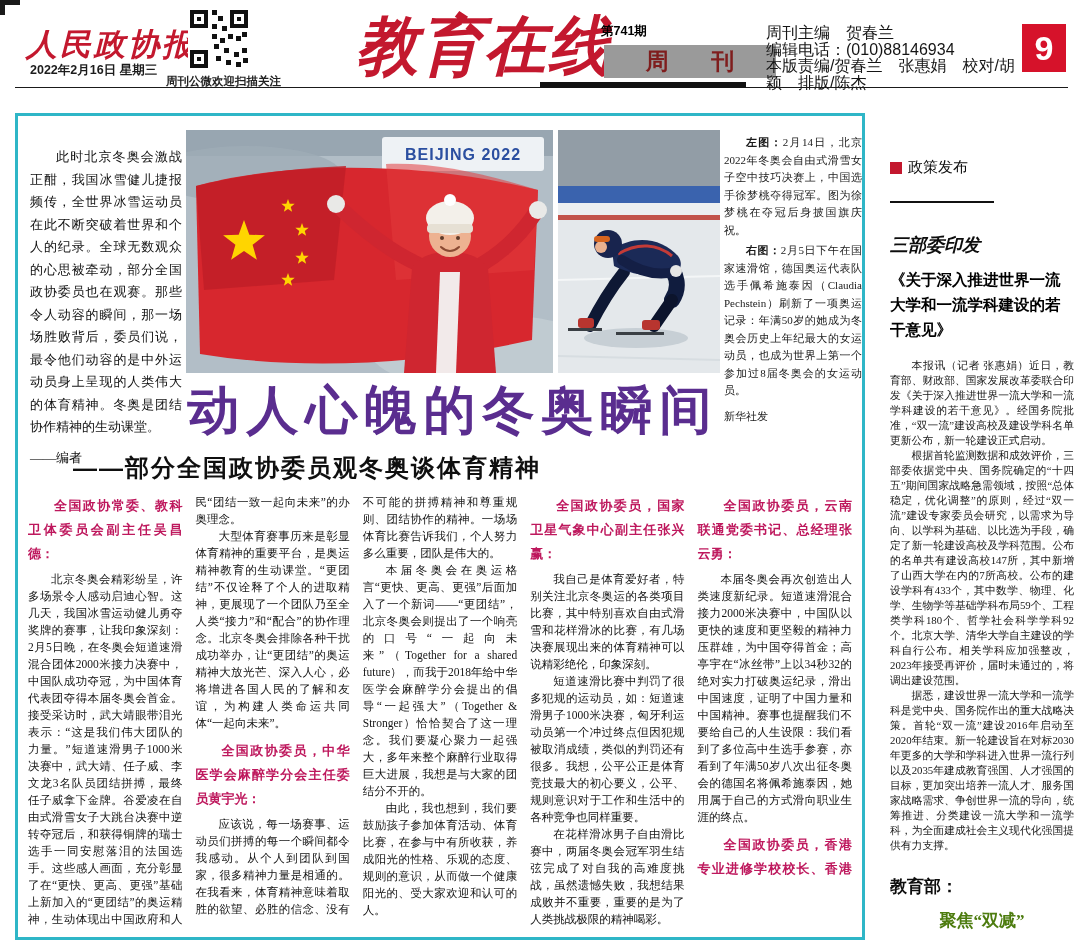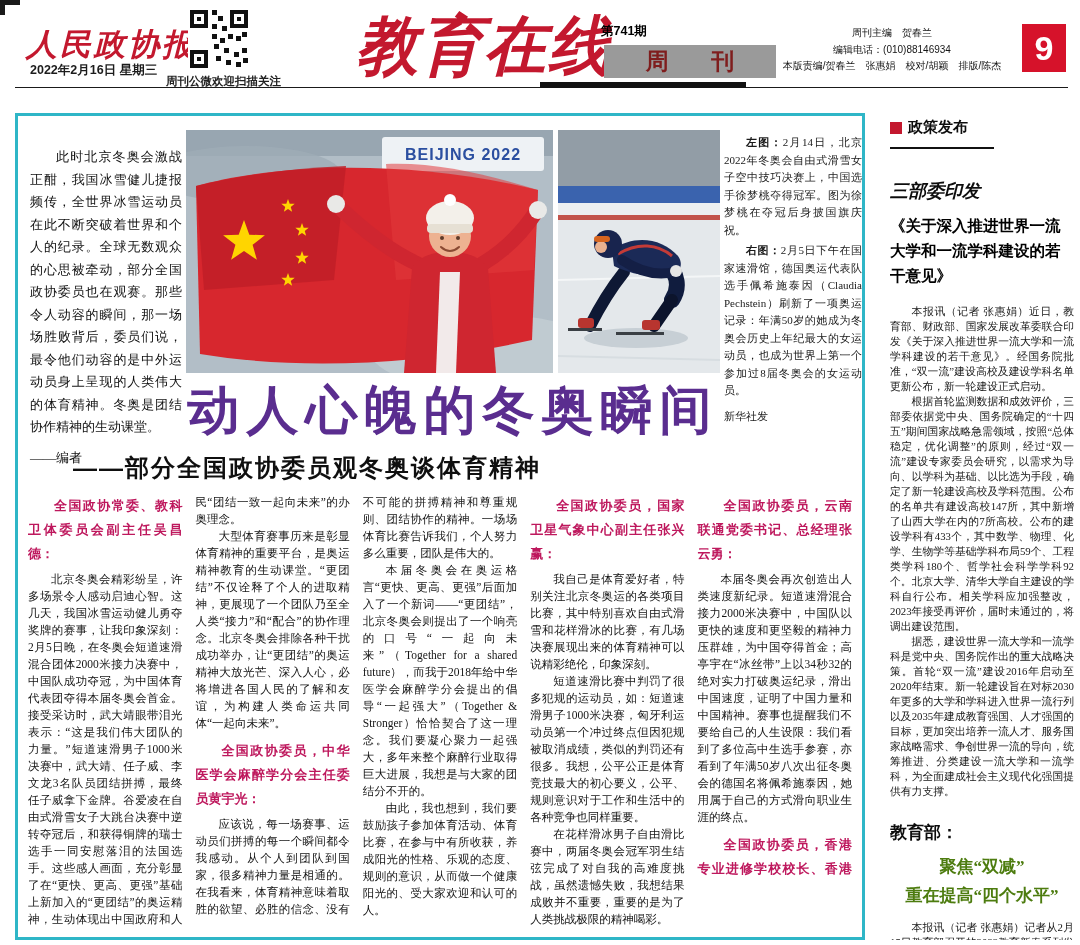--- a/index.html
+++ b/index.html
@@ -12,21 +12,21 @@
   .mark-v { position:absolute; left:0; top:0; width:5px; height:15px; background:#1a1a1a; }
 
   
   .paper-name { position:absolute; left:26px; top:24px; font-size:31px; font-weight:bold; font-style:italic; color:#c3182e; letter-spacing:3px; }
   .paper-date { position:absolute; left:30px; top:62px; font-size:12.5px; font-weight:bold; color:#1c1c1c; font-family:"Liberation Sans",sans-serif; }
   .qr { position:absolute; left:188px; top:8px; }
   .qr-caption { position:absolute; left:166px; top:74px; font-size:11.5px; font-weight:bold; color:#222; font-family:"Liberation Sans",sans-serif; }
   .masthead { position:absolute; left:356px; top:4px; font-size:62px; font-weight:bold; font-style:italic; color:#c3182e; letter-spacing:2px; transform:scaleY(1.04); }
   .issue-no { position:absolute; left:601px; top:23px; font-size:12.5px; font-weight:bold; font-family:"Liberation Sans",sans-serif; }
   .weekly-box { position:absolute; left:604px; top:45px; width:172px; height:33px; background:#9a9a9a; color:#7f1d1d; font-family:"Liberation Sans",sans-serif; font-size:23px; font-weight:bold; line-height:33px; text-align:center; letter-spacing:18px; text-indent:18px; }
-  .staff { position:absolute; left:766px; top:25px; width:252px; font-size:10px; line-height:16.5px; color:#151515; font-family:"Liberation Sans",sans-serif;text-align:center; }
+  .staff { position:absolute; left:766px; top:25px; width:252px; font-size:16px; line-height:16.5px; color:#151515; font-family:"Liberation Sans",sans-serif; }
   .page-badge { position:absolute; left:1022px; top:24px; width:44px; height:48px; background:#d6122a; color:#fff; font-family:"Liberation Sans",sans-serif; font-size:34px; font-weight:bold; text-align:center; line-height:48px; }
   .header-rule { position:absolute; left:15px; top:87px; width:1053px; height:1px; background:#1a1a1a; }
   .header-rule-thick { position:absolute; left:540px; top:82px; width:206px; height:6px; background:#111; }
 
   
   .feature { position:absolute; left:15px; top:113px; width:850px; height:827px; border:3px solid #2fb6c7; background:#fff; }
   .note { position:absolute; left:12px; top:30px; width:152px; font-size:13px; line-height:22.5px; text-align:justify; color:#111; }
   .note .txt { text-indent:2em; }
   .note .sign { text-align:left; margin-top:8px; }
   .photo1 { position:absolute; left:168px; top:14px; }
@@ -36,21 +36,21 @@
   .captions .credit { text-indent:0; margin-top:8px; }
   .headline { position:absolute; left:140px; top:260px; width:590px; text-align:center; font-family:"Liberation Sans",sans-serif; font-size:52px; font-weight:bold; color:#5a2d8f; letter-spacing:7px; white-space:nowrap; }
   .subhead { position:absolute; left:55px; top:336px; width:700px; text-align:left; font-family:"Liberation Sans",sans-serif; font-size:24px; font-weight:bold; letter-spacing:2px; color:#0f0f0f; }
   .cols { position:absolute; left:10px; top:378px; width:824px; height:434px; column-count:5; column-gap:13px; column-fill:auto; overflow:hidden; font-size:11.5px; line-height:17px; text-align:justify; color:#141414; }
   .cols p { text-indent:2em; }
   .cols h4 { font-family:"Liberation Sans",sans-serif; font-size:13px; line-height:24px; font-weight:bold; margin:7px 0 5px; text-indent:2em; color:#be185d; }
   .cols h4:first-child { margin-top:0; }
 
   
   .sidebar { position:absolute; left:890px; top:118px; width:184px; height:822px; overflow:hidden; font-family:"Liberation Sans",sans-serif; }
-  .policy-tag { display:flex; align-items:center; gap:6px; font-size:15px; font-weight:bold; color:#0d0d0d; border-bottom:2px solid #111; padding-bottom:10px; width:104px; }
+  .policy-tag { display:flex; align-items:center; gap:6px; font-size:15px; font-weight:normal; color:#0d0d0d; border-bottom:2px solid #111; padding-bottom:24px; width:104px;margin-top:40px; }
   .policy-sq { width:12px; height:12px; background:#c3182e; flex:0 0 auto; }
   .a1-kicker { margin-top:30px; font-size:18px; font-weight:bold; color:#0d0d0d;font-style:italic; }
   .a1-title { margin-top:10px; font-family:"Liberation Serif",serif; font-size:15.5px; font-weight:bold; line-height:25px; color:#000; }
   .a1-body { margin-top:16px; height:505px; overflow:hidden; }
   .sidebar p.txt { font-family:"Liberation Serif",serif; font-size:10.8px; line-height:15px; text-align:justify; text-indent:2em; color:#161616; }
   .a2-kicker { margin-top:12px; font-size:17px; font-weight:bold; color:#0d0d0d; }
   .a2-title { margin-top:8px; text-align:center; font-family:"Liberation Serif",serif; font-size:17px; font-weight:bold; line-height:29px; color:#4d7c0f; }
   .a2-body { margin-top:10px; }
 </style>
 </head>

